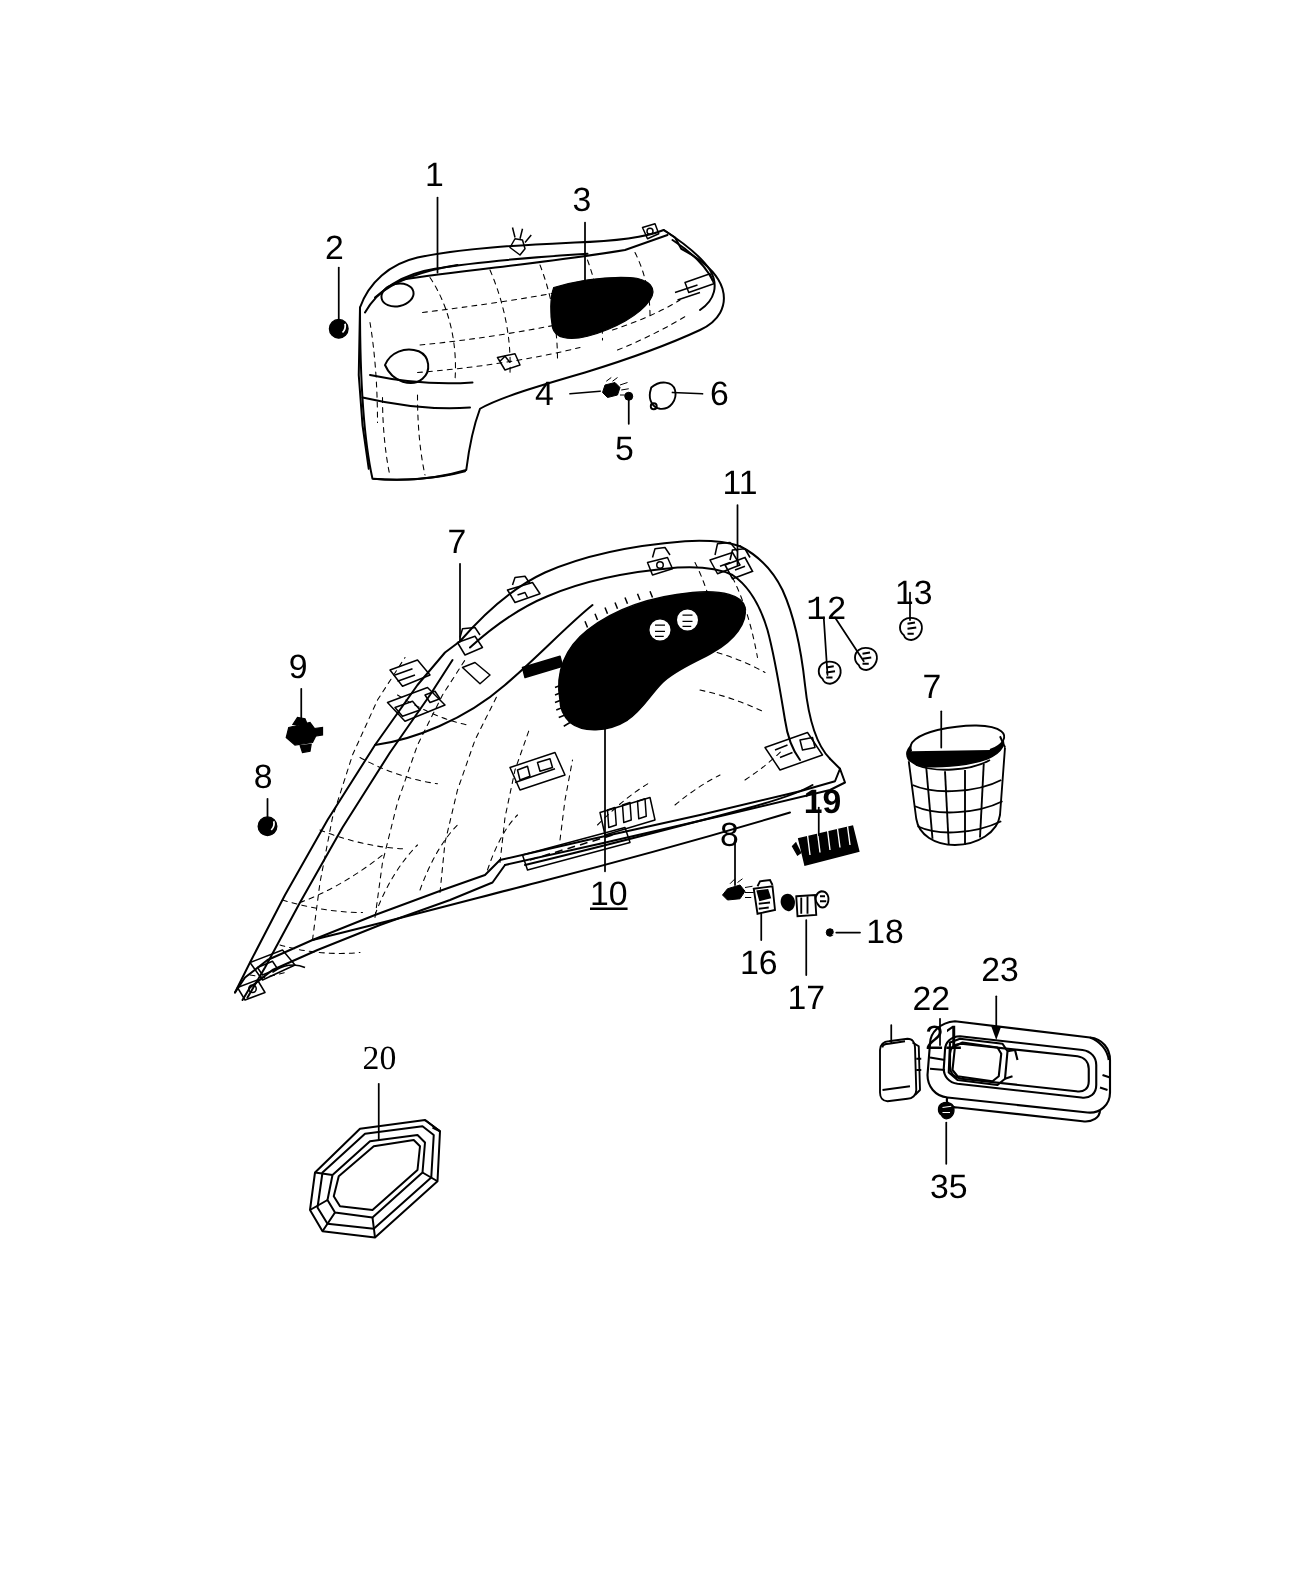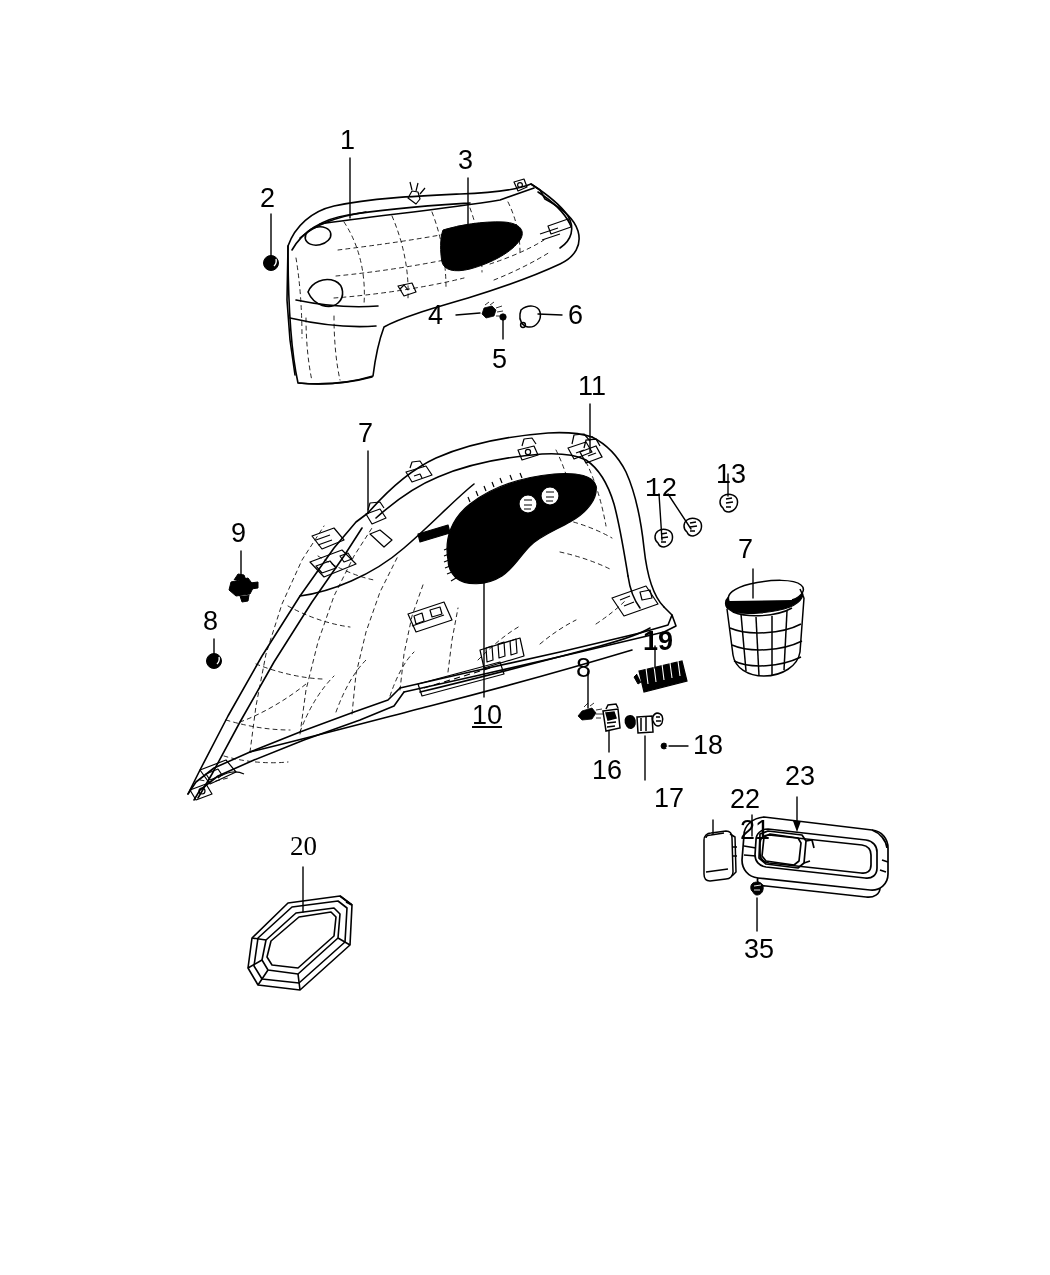--- a/index.html
+++ b/index.html
@@ -453,21 +453,21 @@
     <div class="callout lbl" style="left:358px; top:420px;">7</div>
     <div class="callout lbl" style="left:203px; top:608px;">8</div>
     <div class="callout lbl" style="left:231px; top:520px;">9</div>
     <div class="callout lbl" style="left:472px; top:702px;text-decoration:underline;">10</div>
     <div class="callout lbl" style="left:578px; top:373px;">11</div>
     <div class="callout lbl" style="left:645px; top:476px;font-family:Liberation Mono, monospace;">12</div>
     <div class="callout lbl" style="left:716px; top:441px;margin-top:20px;">13</div>
     <div class="callout lbl" style="left:738px; top:536px;">7</div>
     <div class="callout lbl" style="left:576px; top:655px;">8</div>
     <div class="callout lbl" style="left:592px; top:757px;">16</div>
-    <div class="callout lbl" style="left:630px; top:785px;margin-left:24px;">17</div>
+    <div class="callout lbl" style="left:630px; top:785px;">17</div>
     <div class="callout lbl" style="left:693px; top:732px;">18</div>
     <div class="callout lbl" style="left:643px; top:628px;font-weight:bold;">19</div>
     <div class="callout lbl" style="left:290px; top:833px;font-family:Liberation Serif, serif;">20</div>
     <div class="callout lbl" style="left:740px; top:781px;margin-top:36px;">21</div>
     <div class="callout lbl" style="left:698px; top:786px;margin-left:32px;">22</div>
     <div class="callout lbl" style="left:785px; top:763px;">23</div>
     <div class="callout lbl" style="left:744px; top:936px;">35</div>
   </div>
 
 </div>

